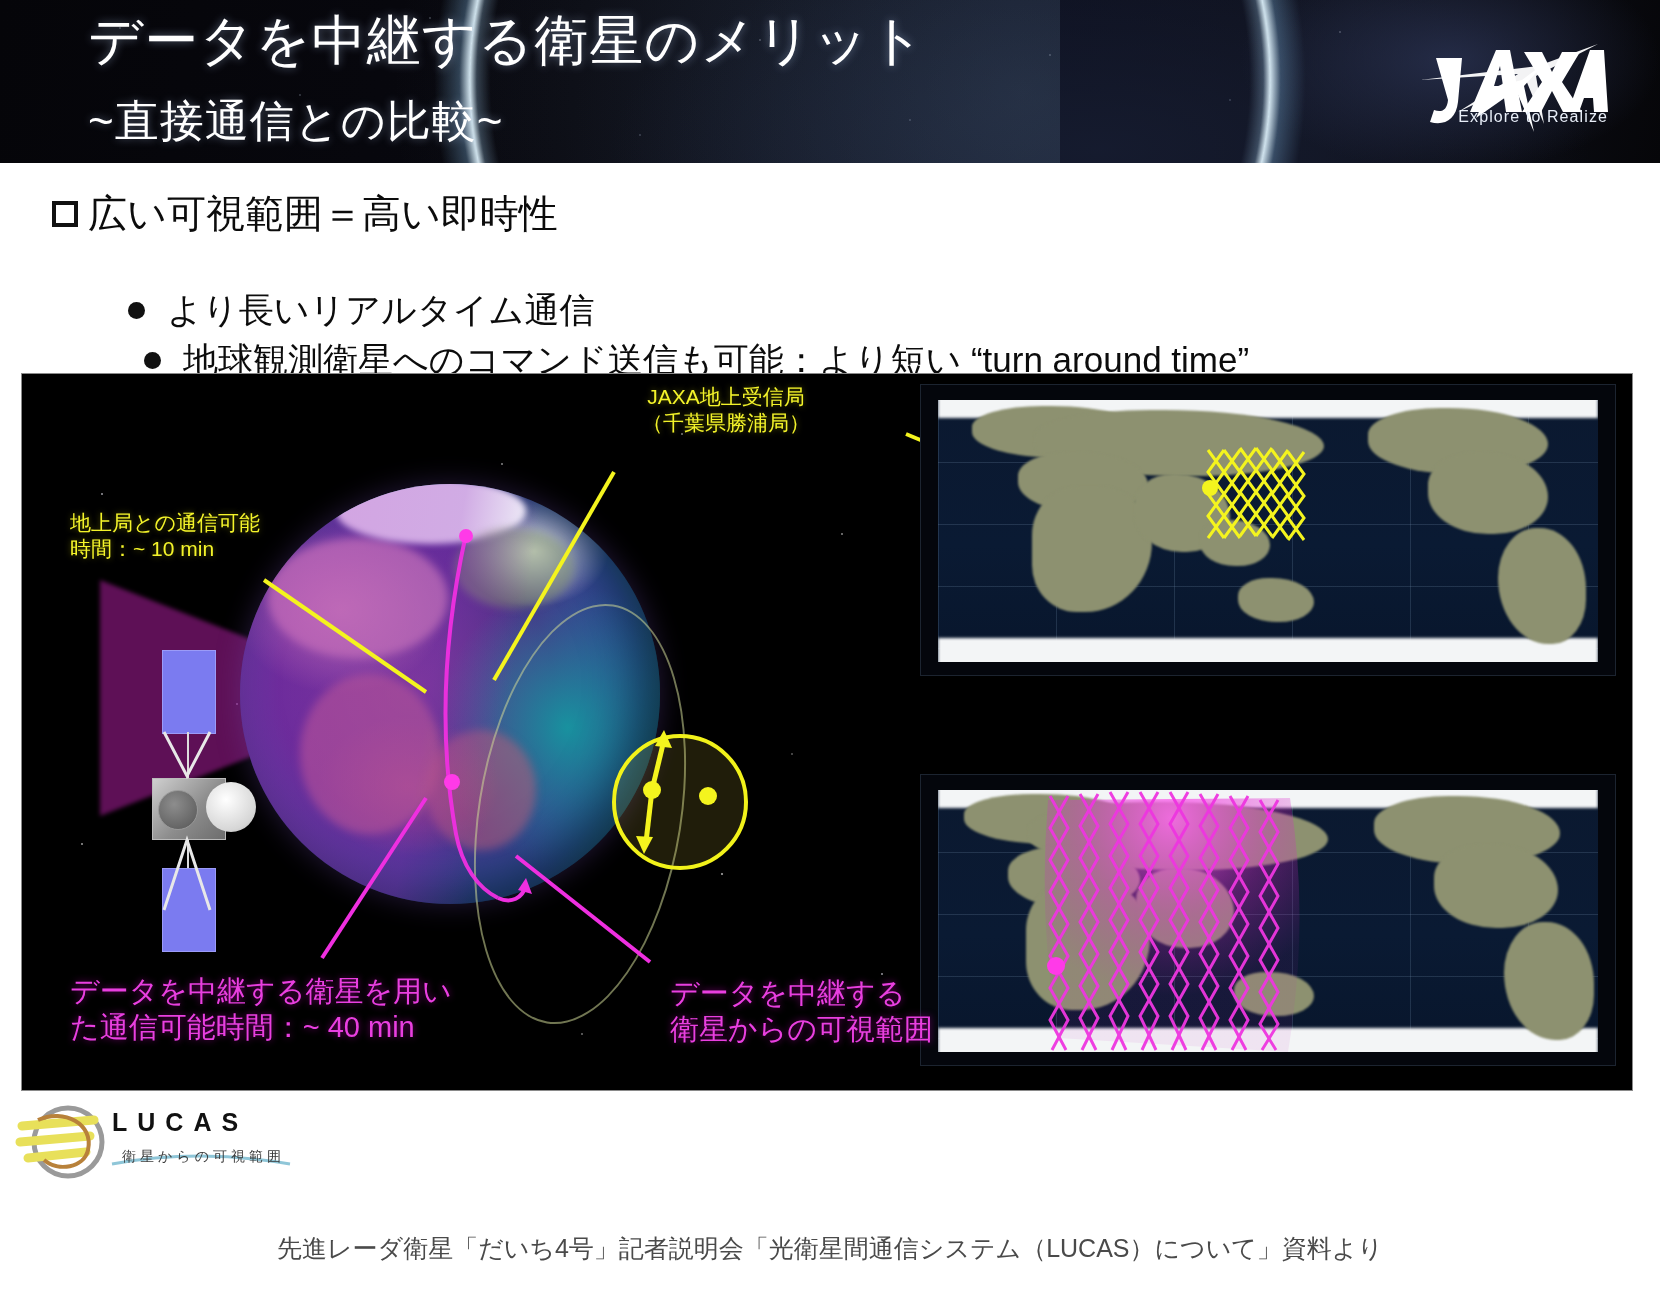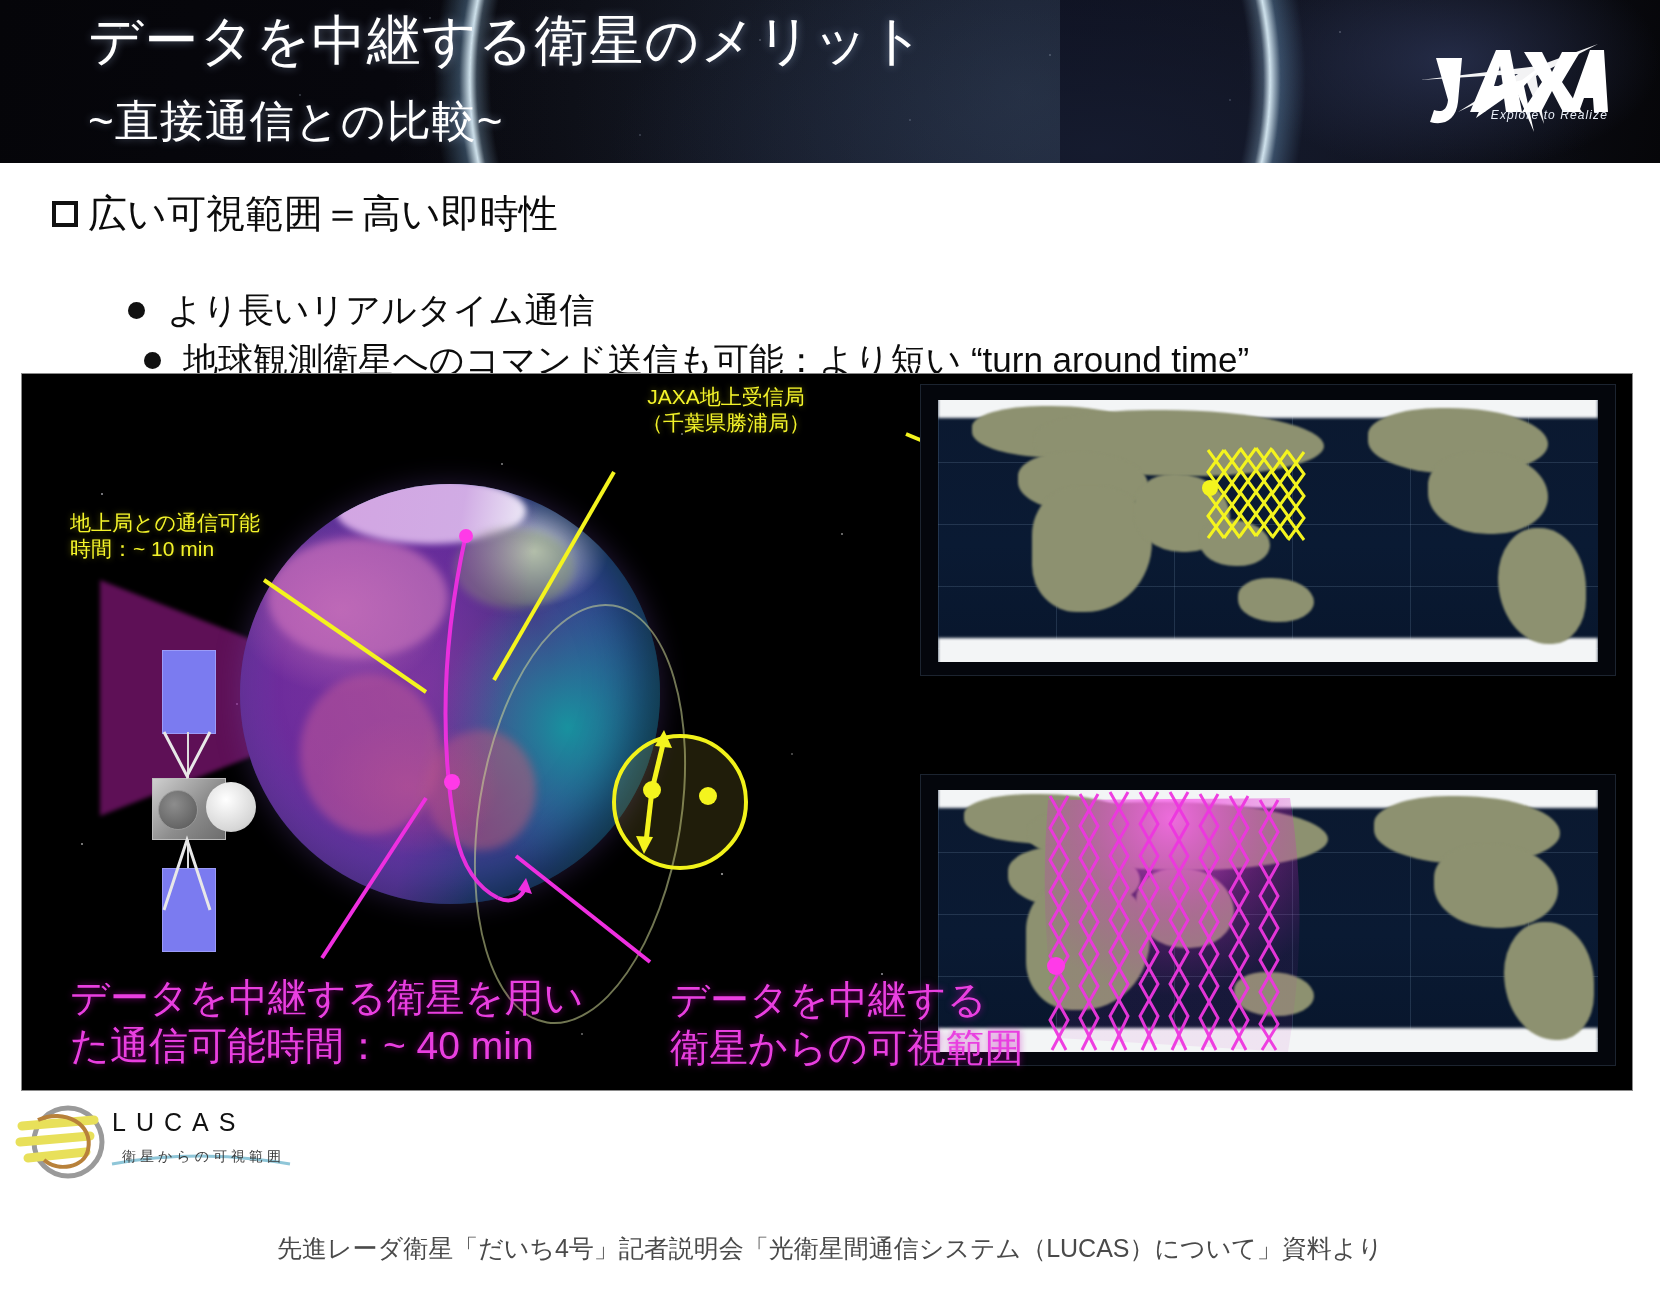--- a/index.html
+++ b/index.html
@@ -36,21 +36,21 @@
   #slide-title{position:absolute;left:88px;top:12px;color:#fff;font-size:54px;
         letter-spacing:1px;line-height:1.06;white-space:nowrap;
         text-shadow:0 0 10px rgba(190,215,255,.45);}
   #slide-subtitle{position:absolute;left:88px;top:92px;color:#fff;font-size:44px;
         letter-spacing:1px;white-space:nowrap;
         text-shadow:0 0 9px rgba(190,215,255,.4);}
 
   
   #jaxa-logo{position:absolute;right:52px;top:28px;width:190px;height:112px;}
   #jaxa-tagline{position:absolute;right:52px;top:108px;width:190px;text-align:right;
-        color:#e8eef8;font-size:12px;font-style:italic;letter-spacing:1.1px;}
+        color:#e8eef8;font-size:16px;letter-spacing:1.1px;}
 
   
   #bullets{position:absolute;left:0;top:163px;width:1660px;}
   .b1{position:absolute;left:52px;top:24px;display:flex;align-items:center;gap:10px;}
   .b1 .sq{width:26px;height:26px;border:4px solid #111;box-sizing:border-box;}
   .b1 .tx{font-size:39px;color:#0c0c0c;white-space:nowrap;}
   .b2{position:absolute;display:flex;align-items:center;gap:22px;margin-top:36px;}
   .b2 .dot{width:17px;height:17px;border-radius:50%;background:#111;flex:none;}
   .b2 .tx{font-size:35px;color:#0c0c0c;white-space:nowrap;}
   #bullet-sub-0{left:128px;top:88px;}
@@ -123,30 +123,30 @@
        background-image:
          linear-gradient(rgba(120,150,180,.22) 1px,transparent 1px),
          linear-gradient(90deg,rgba(120,150,180,.22) 1px,transparent 1px);
        background-size:118px 62px;}
   .land{position:absolute;background:#8d9170;border-radius:40% 55% 45% 50%;filter:blur(1.2px);}
   .ice{position:absolute;background:#f3f5f6;filter:blur(1.4px);}
 
   
   .lbl{position:absolute;line-height:1.24;white-space:pre;}
   .lbl.y{color:#f4f42a;font-size:21px;text-shadow:0 0 6px rgba(160,160,0,.6);}
-  .lbl.m{color:#e93fe0;font-size:39px;text-shadow:0 0 7px rgba(190,0,180,.65);}
+  .lbl.m{color:#e93fe0;font-size:29px;text-shadow:0 0 7px rgba(190,0,180,.65);}
   #label-ground-window{left:48px;top:136px;}
   #label-jaxa-station{left:620px;top:10px;text-align:center;}
   #label-relay-window{left:48px;top:600px;}
   #label-relay-coverage{left:648px;top:602px;}
 
   
   #lucas-logo{position:absolute;left:8px;top:1102px;width:290px;height:80px;}
   #lucas-word{position:absolute;left:112px;top:1108px;font-size:25px;color:#111;
-      letter-spacing:10px;font-weight:normal;}
+      letter-spacing:10px;font-weight:bold;}
   #lucas-sub{position:absolute;left:122px;top:1148px;font-size:14px;color:#3a3a3a;
       letter-spacing:4px;}
   #source-note{position:absolute;left:0;top:1232px;width:1660px;text-align:center;
       font-size:25px;color:#4a4a4a;}
 </style>
 </head>
 <body>
 
 <div id="header">
   <div class="hdr-sky"></div>

